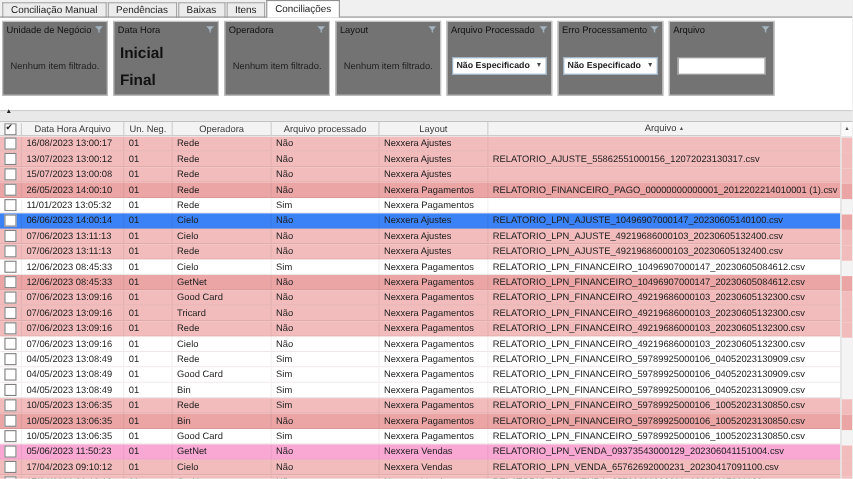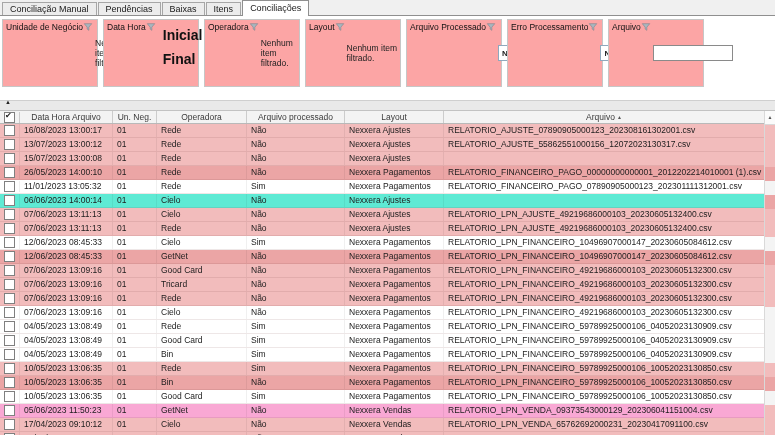--- a/index.html
+++ b/index.html
@@ -8,21 +8,21 @@
 
   
   .tabstrip { height:16px; display:flex; align-items:flex-end; padding-left:2px; background:#f0f0f0; position:relative; }
   .tabstrip::after { content:""; position:absolute; left:0; right:0; bottom:0; height:1px; background:#8f8f8f; z-index:1; }
   .tab { position:relative; font-size:9px; line-height:13px; height:13px; padding:0 7px; background:#ececec;
          border:1px solid #a6a6a6; border-bottom:none; margin-right:1px; color:#1a1a1a; white-space:nowrap; cursor:default; }
   .tab.active { background:#ffffff; height:15px; line-height:15px; z-index:2; border-color:#8f8f8f; }
 
   
   .filter-panel { height:74px; background:#ffffff; display:flex; gap:5px; padding:3px 0 0 2px; box-sizing:border-box; }
-  .fbox { width:96px; height:68px; border:1px solid #c6c6c6; background:#fca5a5; display:flex; flex-direction:row; box-sizing:border-box; }
+  .fbox { width:96px; height:68px; border:1px solid #c6c6c6; background:#737373; display:flex; flex-direction:column; box-sizing:border-box; }
   .fbox-head { display:flex; justify-content:space-between; align-items:center; padding:1px 2px 0 3px; height:12px; }
   .fbox-title { font-size:8.5px; color:#111; white-space:nowrap; overflow:hidden; }
   .funnel { width:10px; height:10px; flex:0 0 auto; cursor:pointer; }
   .fbox-body { flex:1; display:flex; align-items:center; justify-content:center; }
   .fbox-body.range { flex-direction:column; align-items:flex-start; justify-content:flex-start; padding:7px 0 0 5px; gap:8px; }
   .empty-text { font-size:8.5px; color:#222; }
   .range-label { font-size:14px; font-weight:bold; color:#111; }
   .combo { width:86px; height:16px; border:1px solid #8fa8bd; background:#fff; display:flex; align-items:center;
            justify-content:space-between; box-sizing:border-box; padding-left:3px; cursor:default; }
   .combo-text { font-size:8px; color:#222; white-space:nowrap;font-weight:bold; }
@@ -197,21 +197,20 @@
   <div class="grid-body">
   <div class="tr" style="background: rgb(242, 188, 188);">
     <div class="td col-check">
           <span class="cb"></span>
         </div>
     <div class="td col-dt">16/08/2023 13:00:17</div>
     <div class="td col-un">01</div>
     <div class="td col-op">Rede</div>
     <div class="td col-proc">Não</div>
     <div class="td col-layout">Nexxera Ajustes</div>
-    <div class="td col-file">RELATORIO_AJUSTE_07890905000123_202308161302001.csv</div>
   </div>
 
   <div class="tr" style="background: rgb(242, 188, 188);">
     <div class="td col-check">
           <span class="cb"></span>
         </div>
     <div class="td col-dt">13/07/2023 13:00:12</div>
     <div class="td col-un">01</div>
     <div class="td col-op">Rede</div>
     <div class="td col-proc">Não</div>
@@ -244,32 +243,32 @@
 
   <div class="tr" style="background: rgb(255, 255, 255); align-items: center;">
     <div class="td col-check">
           <span class="cb"></span>
         </div>
     <div class="td col-dt">11/01/2023 13:05:32</div>
     <div class="td col-un">01</div>
     <div class="td col-op">Rede</div>
     <div class="td col-proc">Sim</div>
     <div class="td col-layout">Nexxera Pagamentos</div>
-    <div class="td col-file">RELATORIO_FINANCEIRO_PAGO_07890905000123_202301111312001.csv</div>
-  </div>
-
-  <div class="tr" style="background: #5eead4;">
+  </div>
+
+  <div class="tr" style="background: #3b82f6;">
     <div class="td col-check">
           <span class="cb"></span>
         </div>
     <div class="td col-dt">06/06/2023 14:00:14</div>
     <div class="td col-un">01</div>
     <div class="td col-op">Cielo</div>
     <div class="td col-proc">Não</div>
     <div class="td col-layout">Nexxera Ajustes</div>
+    <div class="td col-file">RELATORIO_LPN_AJUSTE_10496907000147_20230605140100.csv</div>
   </div>
 
   <div class="tr" style="background: rgb(242, 188, 188);">
     <div class="td col-check">
           <span class="cb"></span>
         </div>
     <div class="td col-dt">07/06/2023 13:11:13</div>
     <div class="td col-un">01</div>
     <div class="td col-op">Cielo</div>
     <div class="td col-proc">Não</div>

